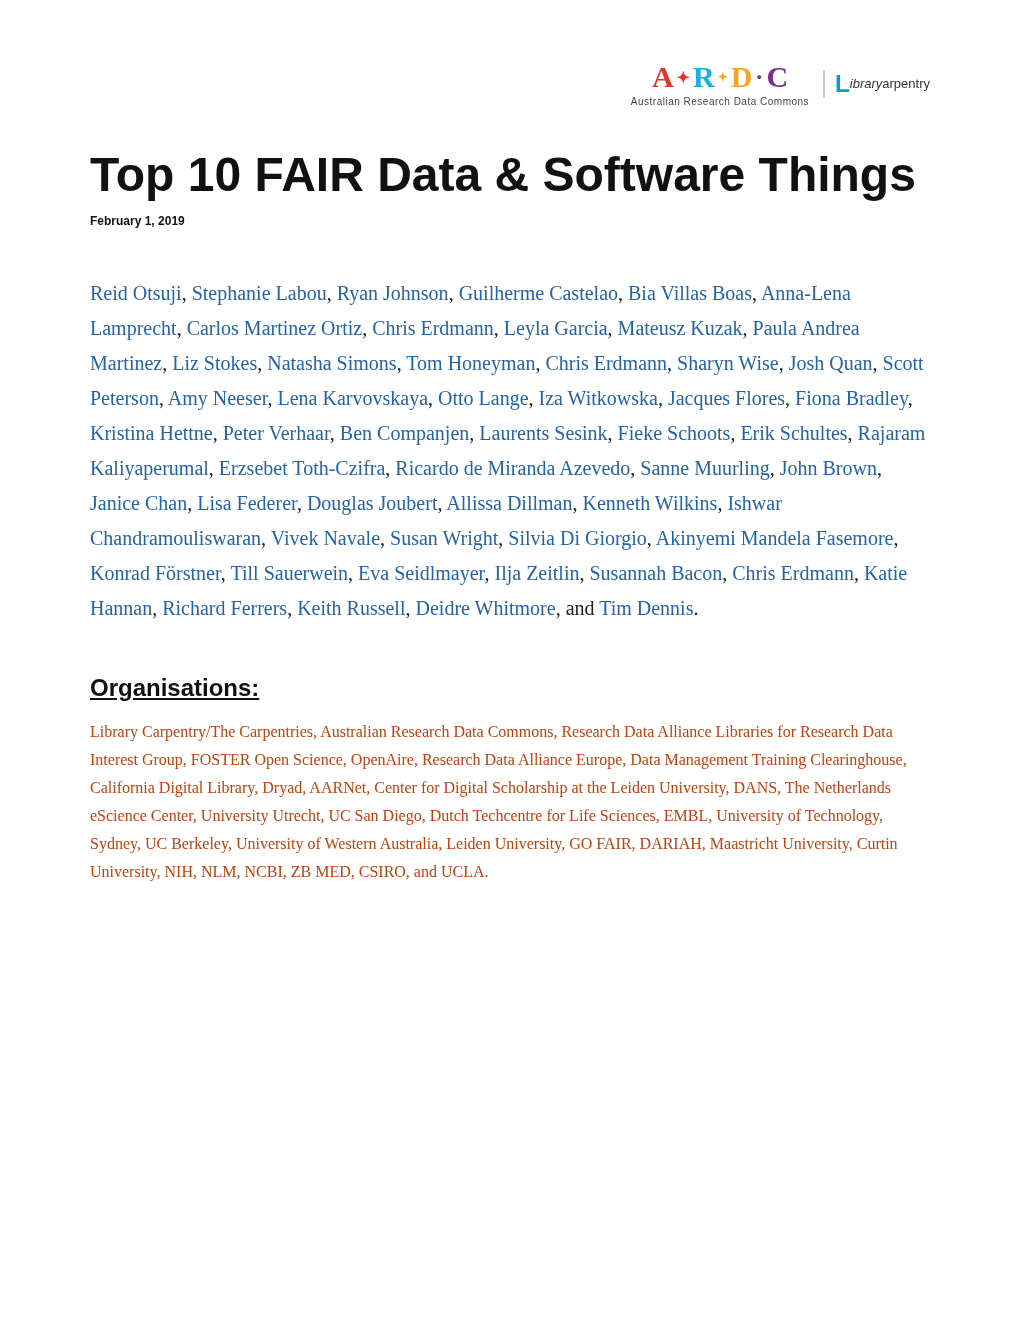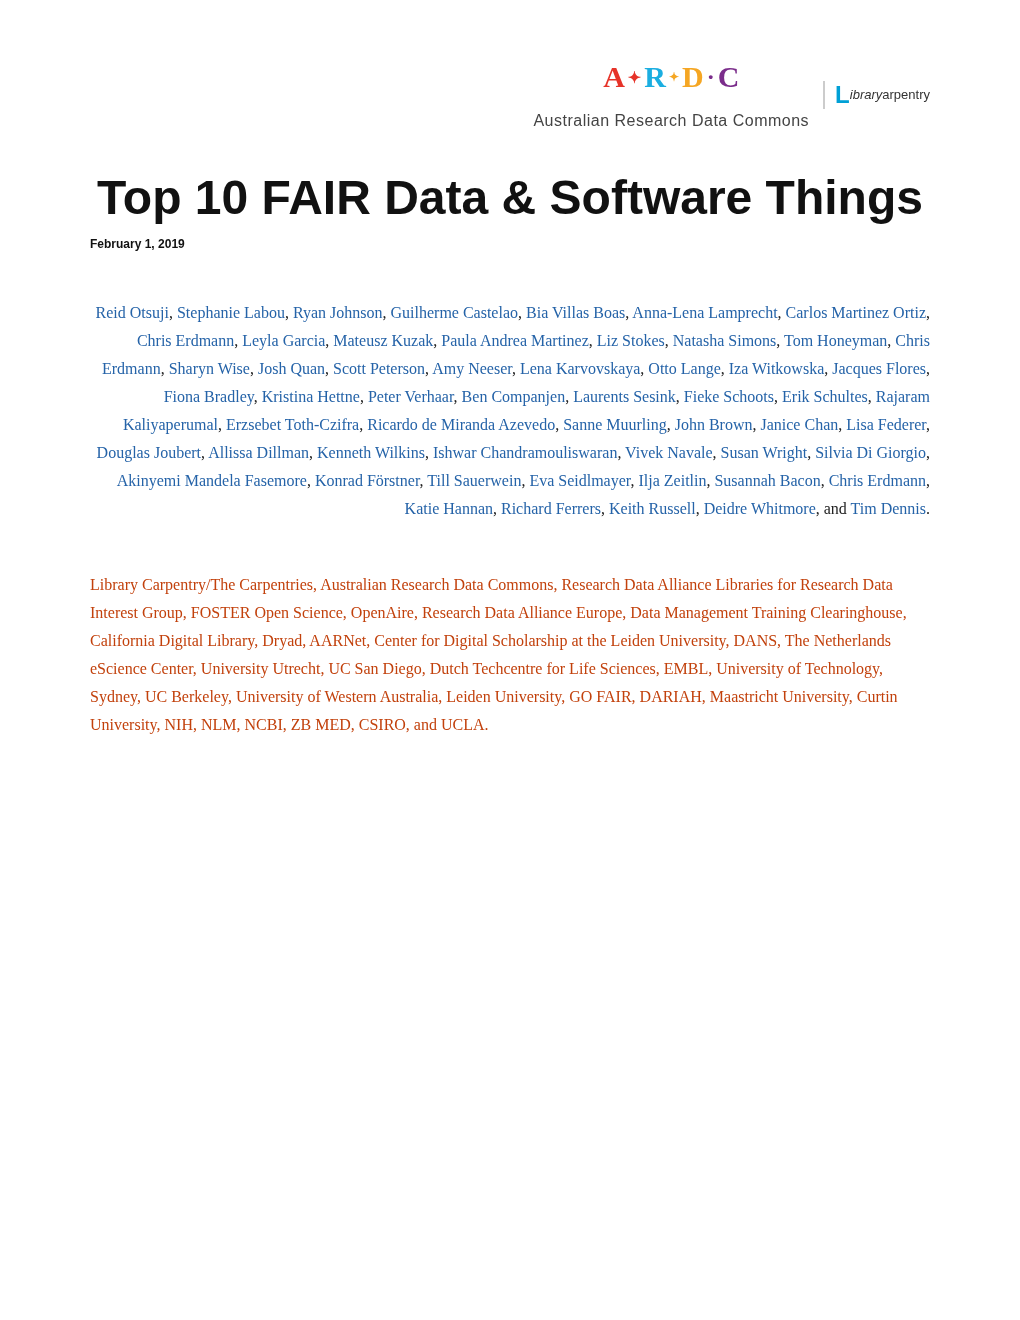--- a/index.html
+++ b/index.html
@@ -12,24 +12,24 @@
       padding: 60px 90px 80px 90px;
     }
     .header-logos {
       display: flex;
       justify-content: flex-end;
       align-items: center;
       margin-bottom: 40px;
       gap: 10px;
     }
     .logo-subtitle {
-      font-size: 16px;
+      font-size: 10px;
       color: #444;
       font-family: Arial, sans-serif;
-      margin-top: 18px;
+      margin-top: 2px;
       letter-spacing: 0.5px;
     }
     .logo-lc {
       display: flex;
       align-items: center;
       font-family: Arial, sans-serif;
       font-size: 18px;
       color: #333;
       border-left: 2px solid #ccc;
       padding-left: 10px;
@@ -47,45 +47,43 @@
       line-height: 1.2;
     }
     .logo-lc-text span:first-child { font-style: italic; }
     .page-title {
       font-size: 48px;
       font-weight: bold;
       font-family: Arial, Helvetica, sans-serif;
       color: #111;
       margin-bottom: 12px;
       line-height: 1.15;
-      text-align: center;
     }
     .page-date {
       font-size: 12px;
       font-weight: bold;
       font-family: Arial, Helvetica, sans-serif;
       color: #111;
       margin-bottom: 48px;
     }
     .section-title {
       font-size: 24px;
       font-weight: bold;
       font-family: Arial, Helvetica, sans-serif;
       color: #111;
       margin-bottom: 16px;
       text-decoration: underline;
     }
     .sprinters-section {
       margin-bottom: 48px;
     }
     .sprinters-text {
-      font-size: 16px;
+      font-size: 20px;
       line-height: 1.75;
       color: #222;
-      text-align: right;
     }
     .sprinters-text a {
       color: #2563a8;
       text-decoration: none;
     }
     .organisations-section {
       margin-bottom: 40px;
     }
     .organisations-text {
       font-size: 16px;
@@ -148,14 +146,15 @@
 
 <div class="page-date">February 1, 2019</div>
 
 <div class="sprinters-section">
   <p class="sprinters-text">
     <a href="#">Reid Otsuji</a>, <a href="#">Stephanie Labou</a>, <a href="#">Ryan Johnson</a>, <a href="#">Guilherme Castelao</a>, <a href="#">Bia Villas Boas</a>, <a href="#">Anna-Lena Lamprecht</a>, <a href="#">Carlos Martinez Ortiz</a>, <a href="#">Chris Erdmann</a>, <a href="#">Leyla Garcia</a>, <a href="#">Mateusz Kuzak</a>, <a href="#">Paula Andrea Martinez</a>, <a href="#">Liz Stokes</a>, <a href="#">Natasha Simons</a>, <a href="#">Tom Honeyman</a>, <a href="#">Chris Erdmann</a>, <a href="#">Sharyn Wise</a>, <a href="#">Josh Quan</a>, <a href="#">Scott Peterson</a>, <a href="#">Amy Neeser</a>, <a href="#">Lena Karvovskaya</a>, <a href="#">Otto Lange</a>, <a href="#">Iza Witkowska</a>, <a href="#">Jacques Flores</a>, <a href="#">Fiona Bradley</a>, <a href="#">Kristina Hettne</a>, <a href="#">Peter Verhaar</a>, <a href="#">Ben Companjen</a>, <a href="#">Laurents Sesink</a>, <a href="#">Fieke Schoots</a>, <a href="#">Erik Schultes</a>, <a href="#">Rajaram Kaliyaperumal</a>, <a href="#">Erzsebet Toth-Czifra</a>, <a href="#">Ricardo de Miranda Azevedo</a>, <a href="#">Sanne Muurling</a>, <a href="#">John Brown</a>, <a href="#">Janice Chan</a>, <a href="#">Lisa Federer</a>, <a href="#">Douglas Joubert</a>, <a href="#">Allissa Dillman</a>, <a href="#">Kenneth Wilkins</a>, <a href="#">Ishwar Chandramouliswaran</a>, <a href="#">Vivek Navale</a>, <a href="#">Susan Wright</a>, <a href="#">Silvia Di Giorgio</a>, <a href="#">Akinyemi Mandela Fasemore</a>, <a href="#">Konrad Förstner</a>, <a href="#">Till Sauerwein</a>, <a href="#">Eva Seidlmayer</a>, <a href="#">Ilja Zeitlin</a>, <a href="#">Susannah Bacon</a>, <a href="#">Chris Erdmann</a>, <a href="#">Katie Hannan</a>, <a href="#">Richard Ferrers</a>, <a href="#">Keith Russell</a>, <a href="#">Deidre Whitmore</a>, and <a href="#">Tim Dennis</a>.
   </p>
 </div>
 
 <div class="organisations-section">
+  <h2 class="section-title">Organisations:</h2>
   <p class="organisations-text">Library Carpentry/The Carpentries, Australian Research Data Commons, Research Data Alliance Libraries for Research Data Interest Group, FOSTER Open Science, OpenAire, Research Data Alliance Europe, Data Management Training Clearinghouse, California Digital Library, Dryad, AARNet, Center for Digital Scholarship at the Leiden University, DANS, The Netherlands eScience Center, University Utrecht, UC San Diego, Dutch Techcentre for Life Sciences, EMBL, University of Technology, Sydney, UC Berkeley, University of Western Australia, Leiden University, GO FAIR, DARIAH, Maastricht University, Curtin University, NIH, NLM, NCBI, ZB MED, CSIRO, and UCLA.</p>
 </div>
 
 </body></html>

